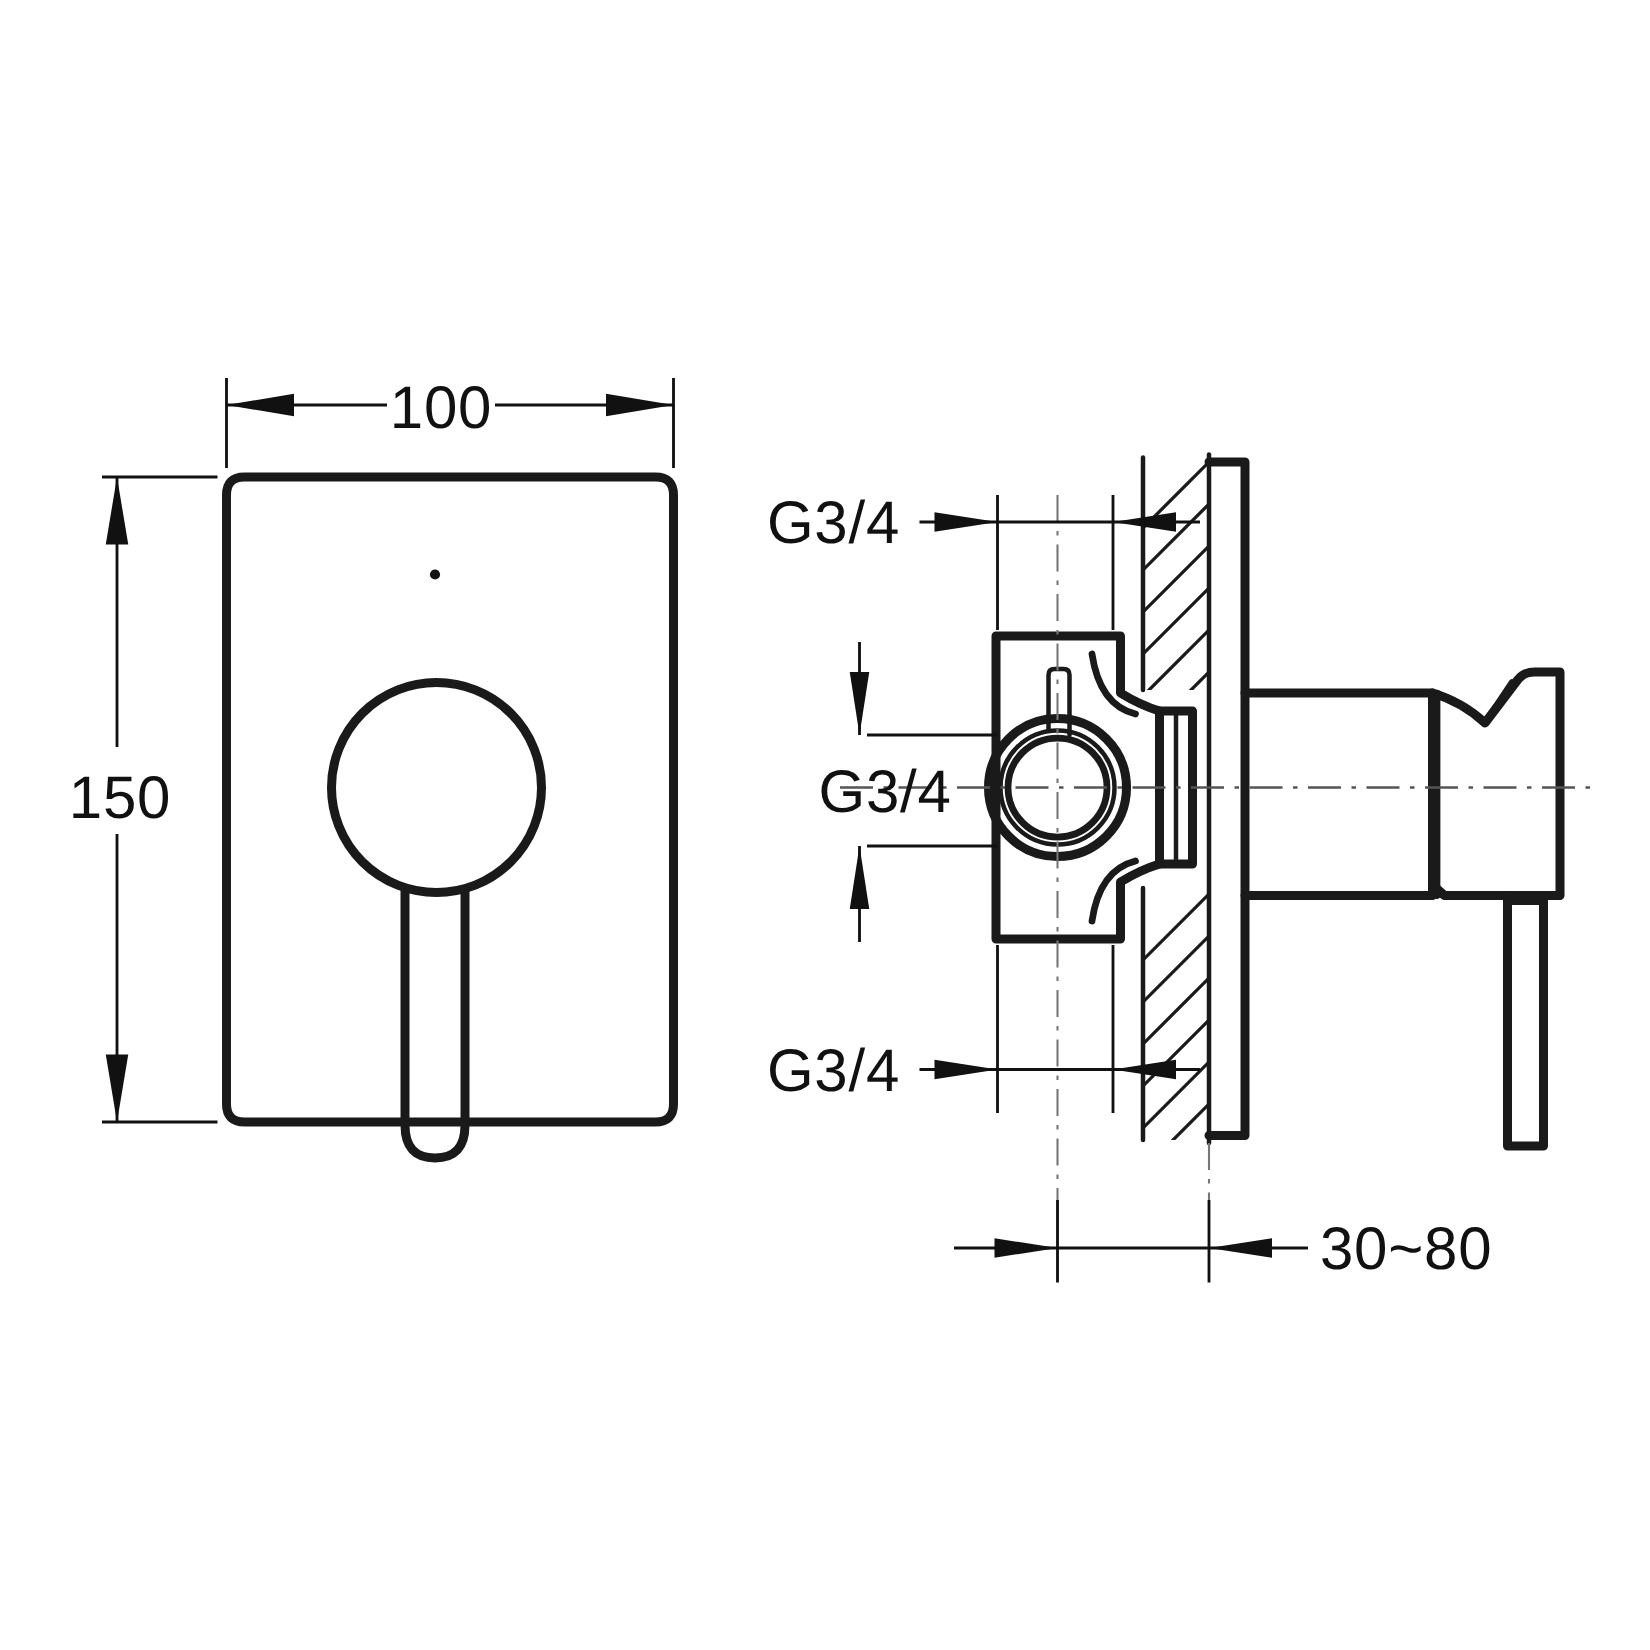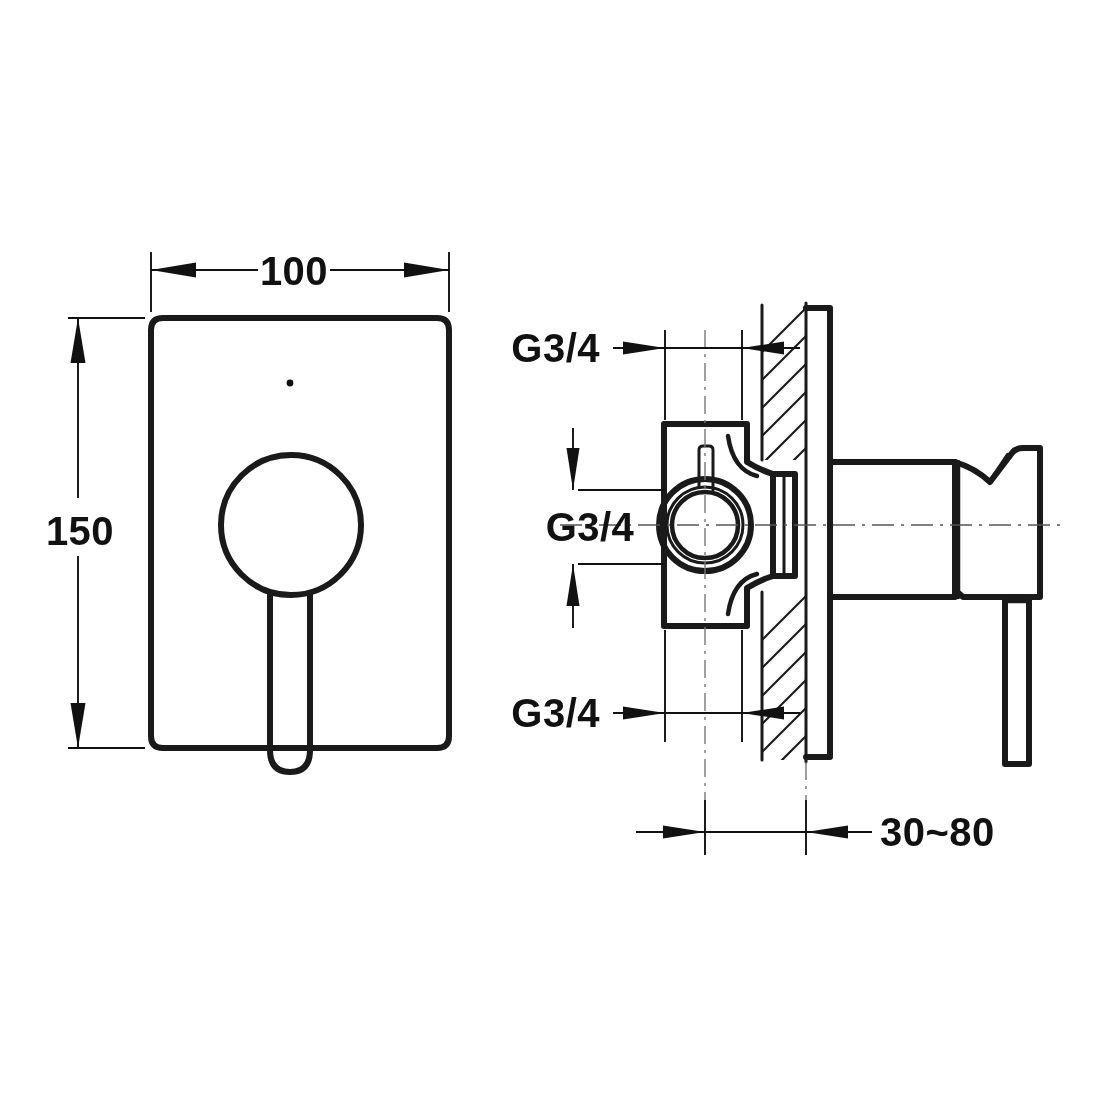--- a/index.html
+++ b/index.html
@@ -12,21 +12,20 @@
     width: 1100px;
     height: 1100px;
     font-family: "Liberation Sans", sans-serif;
     overflow: hidden;
   }
   #drawing-root {
     position: relative;
     width: 1100px;
     height: 1100px;
     background: #ffffff;
-    font-weight: bold;
   }
   svg#tech-drawing {
     display: block;
     width: 1100px;
     height: 1100px;
   }
   .obj      { fill: none; stroke: #1a1a1a; stroke-width: 6; stroke-linejoin: round; stroke-linecap: round; }
   .obj-med  { fill: none; stroke: #1a1a1a; stroke-width: 4.5; stroke-linejoin: round; stroke-linecap: round; }
   .obj-thin { fill: none; stroke: #1a1a1a; stroke-width: 3; stroke-linejoin: round; stroke-linecap: round; }
   .dimline  { fill: none; stroke: #111111; stroke-width: 1.9; }

